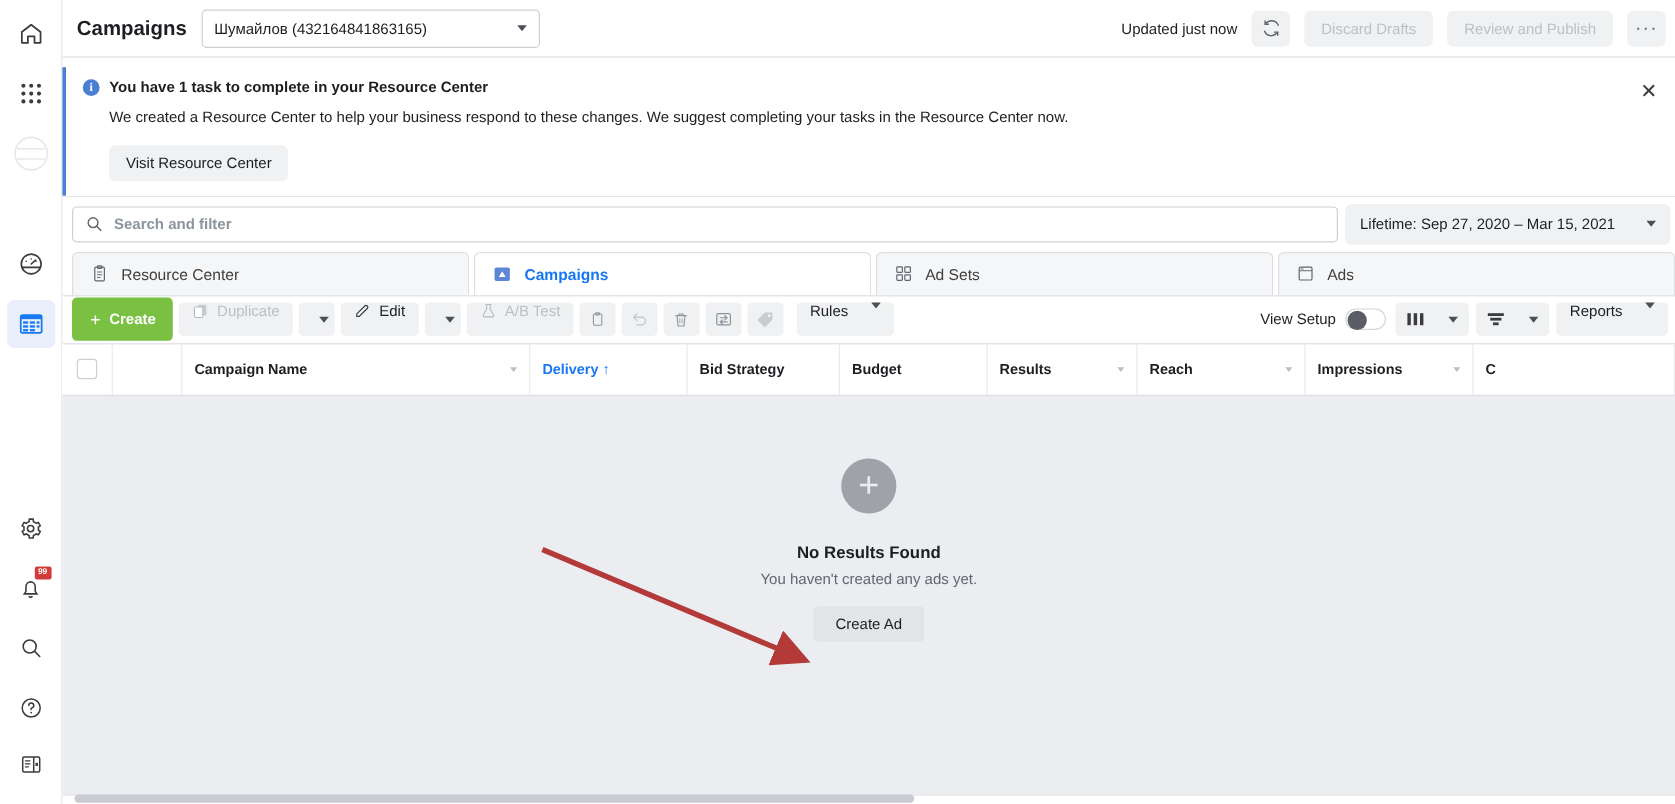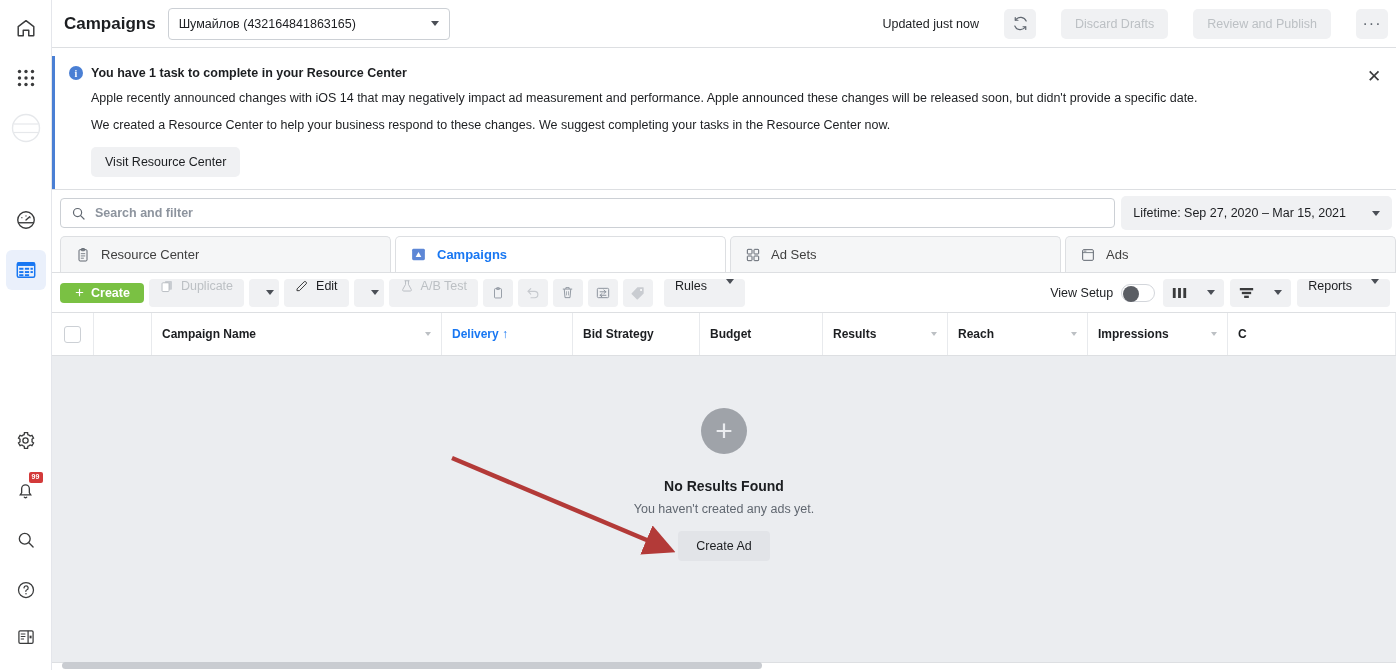--- a/index.html
+++ b/index.html
@@ -54,21 +54,21 @@
   .page-title { font-size: 17px; font-weight: bold; color: #1c1e21; margin-right: 12px; white-space: nowrap; }
   .acct-select {
     height: 32px; min-width: 282px;
     border: 1px solid #ccd0d5; border-radius: 4px;
     display: flex; align-items: center; justify-content: space-between;
     padding: 0 10px; font-size: 12.5px; color: #1c1e21; background: #fff;
     cursor: pointer;
   }
   .caret { width: 0; height: 0; border-left: 4.5px solid transparent; border-right: 4.5px solid transparent; border-top: 5.5px solid #4b4f56; margin-left: 12px; }
   .caret.sm { border-left-width: 4px; border-right-width: 4px; border-top-width: 5px; }
-  .topbar-right { margin-left: auto; display: flex; align-items: center; gap: 25px; }
+  .topbar-right { margin-left: auto; display: flex; align-items: center; gap: 12px; }
   .updated-text { font-size: 12.5px; color: #1c1e21; white-space: nowrap; }
   .icon-btn {
     height: 30px; min-width: 32px; border-radius: 5px; background: #f0f1f3;
     display: flex; align-items: center; justify-content: center; cursor: pointer;
     color: #606770;
   }
   .ghost-btn {
     height: 30px; border-radius: 5px; background: #f0f1f3;
     display: flex; align-items: center; justify-content: center;
     padding: 0 14px; font-size: 12.5px; color: #bcc0c4; cursor: default;
@@ -139,21 +139,21 @@
   .tab .t-label { overflow: hidden; text-overflow: ellipsis; }
 
   
   .toolbar {
     display: flex; align-items: center; gap: 5px;
     height: 40px; padding: 0 6px 0 8px;
     border-top: 1px solid #dddfe2;
     background: #fff;
   }
   .btn-create {
-    height: 20px; background: #7ac143; border-radius: 4px; color: #fff;
+    height: 36px; background: #7ac143; border-radius: 4px; color: #fff;
     display: flex; align-items: center; gap: 6px; padding: 0 14px;
     font-size: 12.5px; font-weight: bold; cursor: pointer;
   }
   .tb-btn {
     height: 28px; border-radius: 4px; background: #f0f1f3;
     display: flex; align-items: flex-start; gap: 7px; padding: 0 11px;
     font-size: 12.5px; color: #bcc0c4; cursor: default; white-space: nowrap;
   }
   .tb-btn.enabled { color: #1c1e21; cursor: pointer; }
   .tb-sq {
@@ -331,21 +331,20 @@
         </div>
       </div>
     </div>
 
     <div class="notice-wrap">
       <div class="notice">
         <div class="notice-row1">
           <span class="info-dot">i</span>
           <span class="notice-title">You have 1 task to complete in your Resource Center</span>
         </div>
-        <div class="notice-p">Apple recently announced changes with iOS 14 that may negatively impact ad measurement and performance. Apple announced these changes will be released soon, but didn't provide a specific date.</div>
         <div class="notice-p">We created a Resource Center to help your business respond to these changes. We suggest completing your tasks in the Resource Center now.</div>
         <div class="notice-btn">Visit Resource Center</div>
         <div class="notice-close">✕</div>
       </div>
     </div>
 
     <div class="searchrow">
       <div class="searchbox">
         <svg width="15" height="15" viewBox="0 0 24 24" fill="none" stroke="#606770" stroke-width="1.9" stroke-linecap="round">
           <circle cx="10.5" cy="10.5" r="6.5"></circle>

